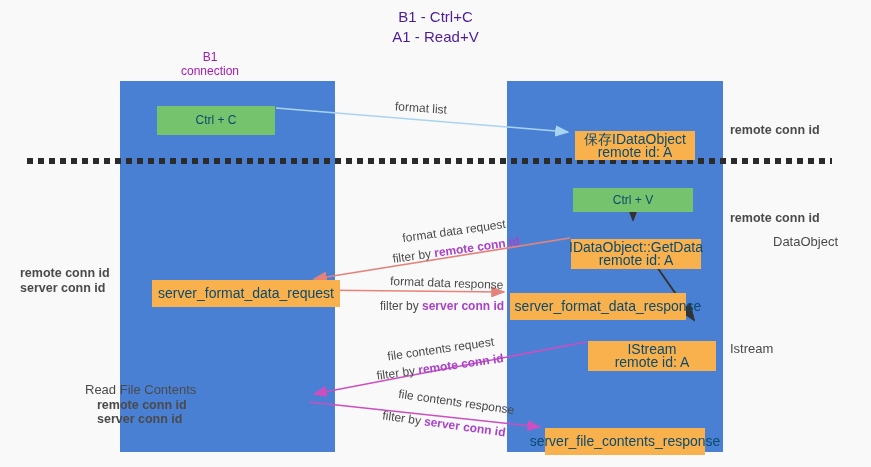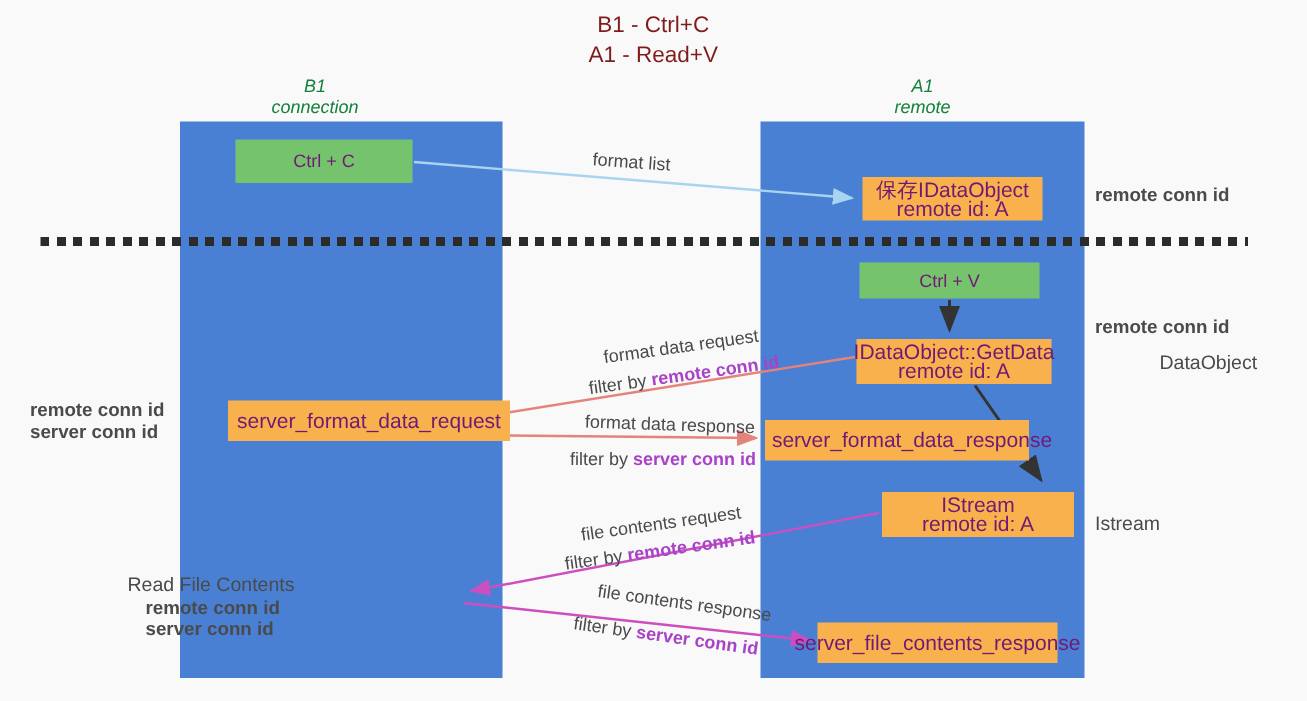--- a/index.html
+++ b/index.html
@@ -1,25 +1,25 @@
 <!DOCTYPE html>
 <html><head>
 <meta charset="utf-8">
 <style>
   html,body{margin:0;padding:0;}
   body{font-family:"Liberation Sans", sans-serif; background:#f9f9f9;}
   #stage{position:relative; width:871px; height:467px; background:#f9f9f9; overflow:hidden;}
 
-  .title{position:absolute; left:0; right:0; text-align:center; color:#7f1d1d; font-size:15px;}
-  .col-header{position:absolute; text-align:center; color:#15803d; font-size:12px; line-height:14px;font-style:italic;}
+  .title{position:absolute; left:0; right:0; text-align:center; color:#4c1d95; font-size:15px;}
+  .col-header{position:absolute; text-align:center; color:#a21caf; font-size:12px; line-height:14px;}
 
   .column{position:absolute; background:#4a80d4;}
 
   .node{position:absolute; display:flex; flex-direction:column; align-items:center; justify-content:center;
-        color:#701a75; text-align:right; line-height:13px;}
+        color:#0c4a6e; text-align:right; line-height:13px;margin-top:13px;}
   .green{background:#76c36e; font-size:12px;}
   .orange{background:#f9b14e; font-size:14px;}
 
   .dashline{position:absolute; height:6px;
     background:repeating-linear-gradient(90deg,#2b2b2b 0 6px,transparent 6px 11px);}
 
   svg.arrows{position:absolute; left:0; top:0; pointer-events:none;}
 
   .albl{position:absolute; white-space:nowrap; font-size:12px; color:#4a4a4a;}
   .purple{color:#a843c8; font-weight:bold;}
@@ -31,24 +31,20 @@
 <body>
 
 <div id="stage">
 
   <div class="title" style="top:8px;">B1 - Ctrl+C</div>
   <div class="title" style="top:28px;">A1 - Read+V</div>
 
   <div class="col-header" style="left:105px; top:50px; width:210px;">
     <div>B1</div>
     <div>connection</div>
-  </div>
-  <div class="col-header" style="left:510px; top:50px; width:210px;">
-    <div>A1</div>
-    <div>remote</div>
   </div>
 
   <div class="column" style="left:120px; top:81px; width:215px; height:371px;"></div>
   <div class="column" style="left:507px; top:81px; width:216px; height:371px;"></div>
 
   <div class="dashline" style="left:27px; top:158px; width:805px;"></div>
 
   <svg class="arrows" width="871" height="467" viewBox="0 0 871 467">
     <defs>
       <marker id="m-blue" markerWidth="9" markerHeight="7" refX="8" refY="3.5" orient="auto">

